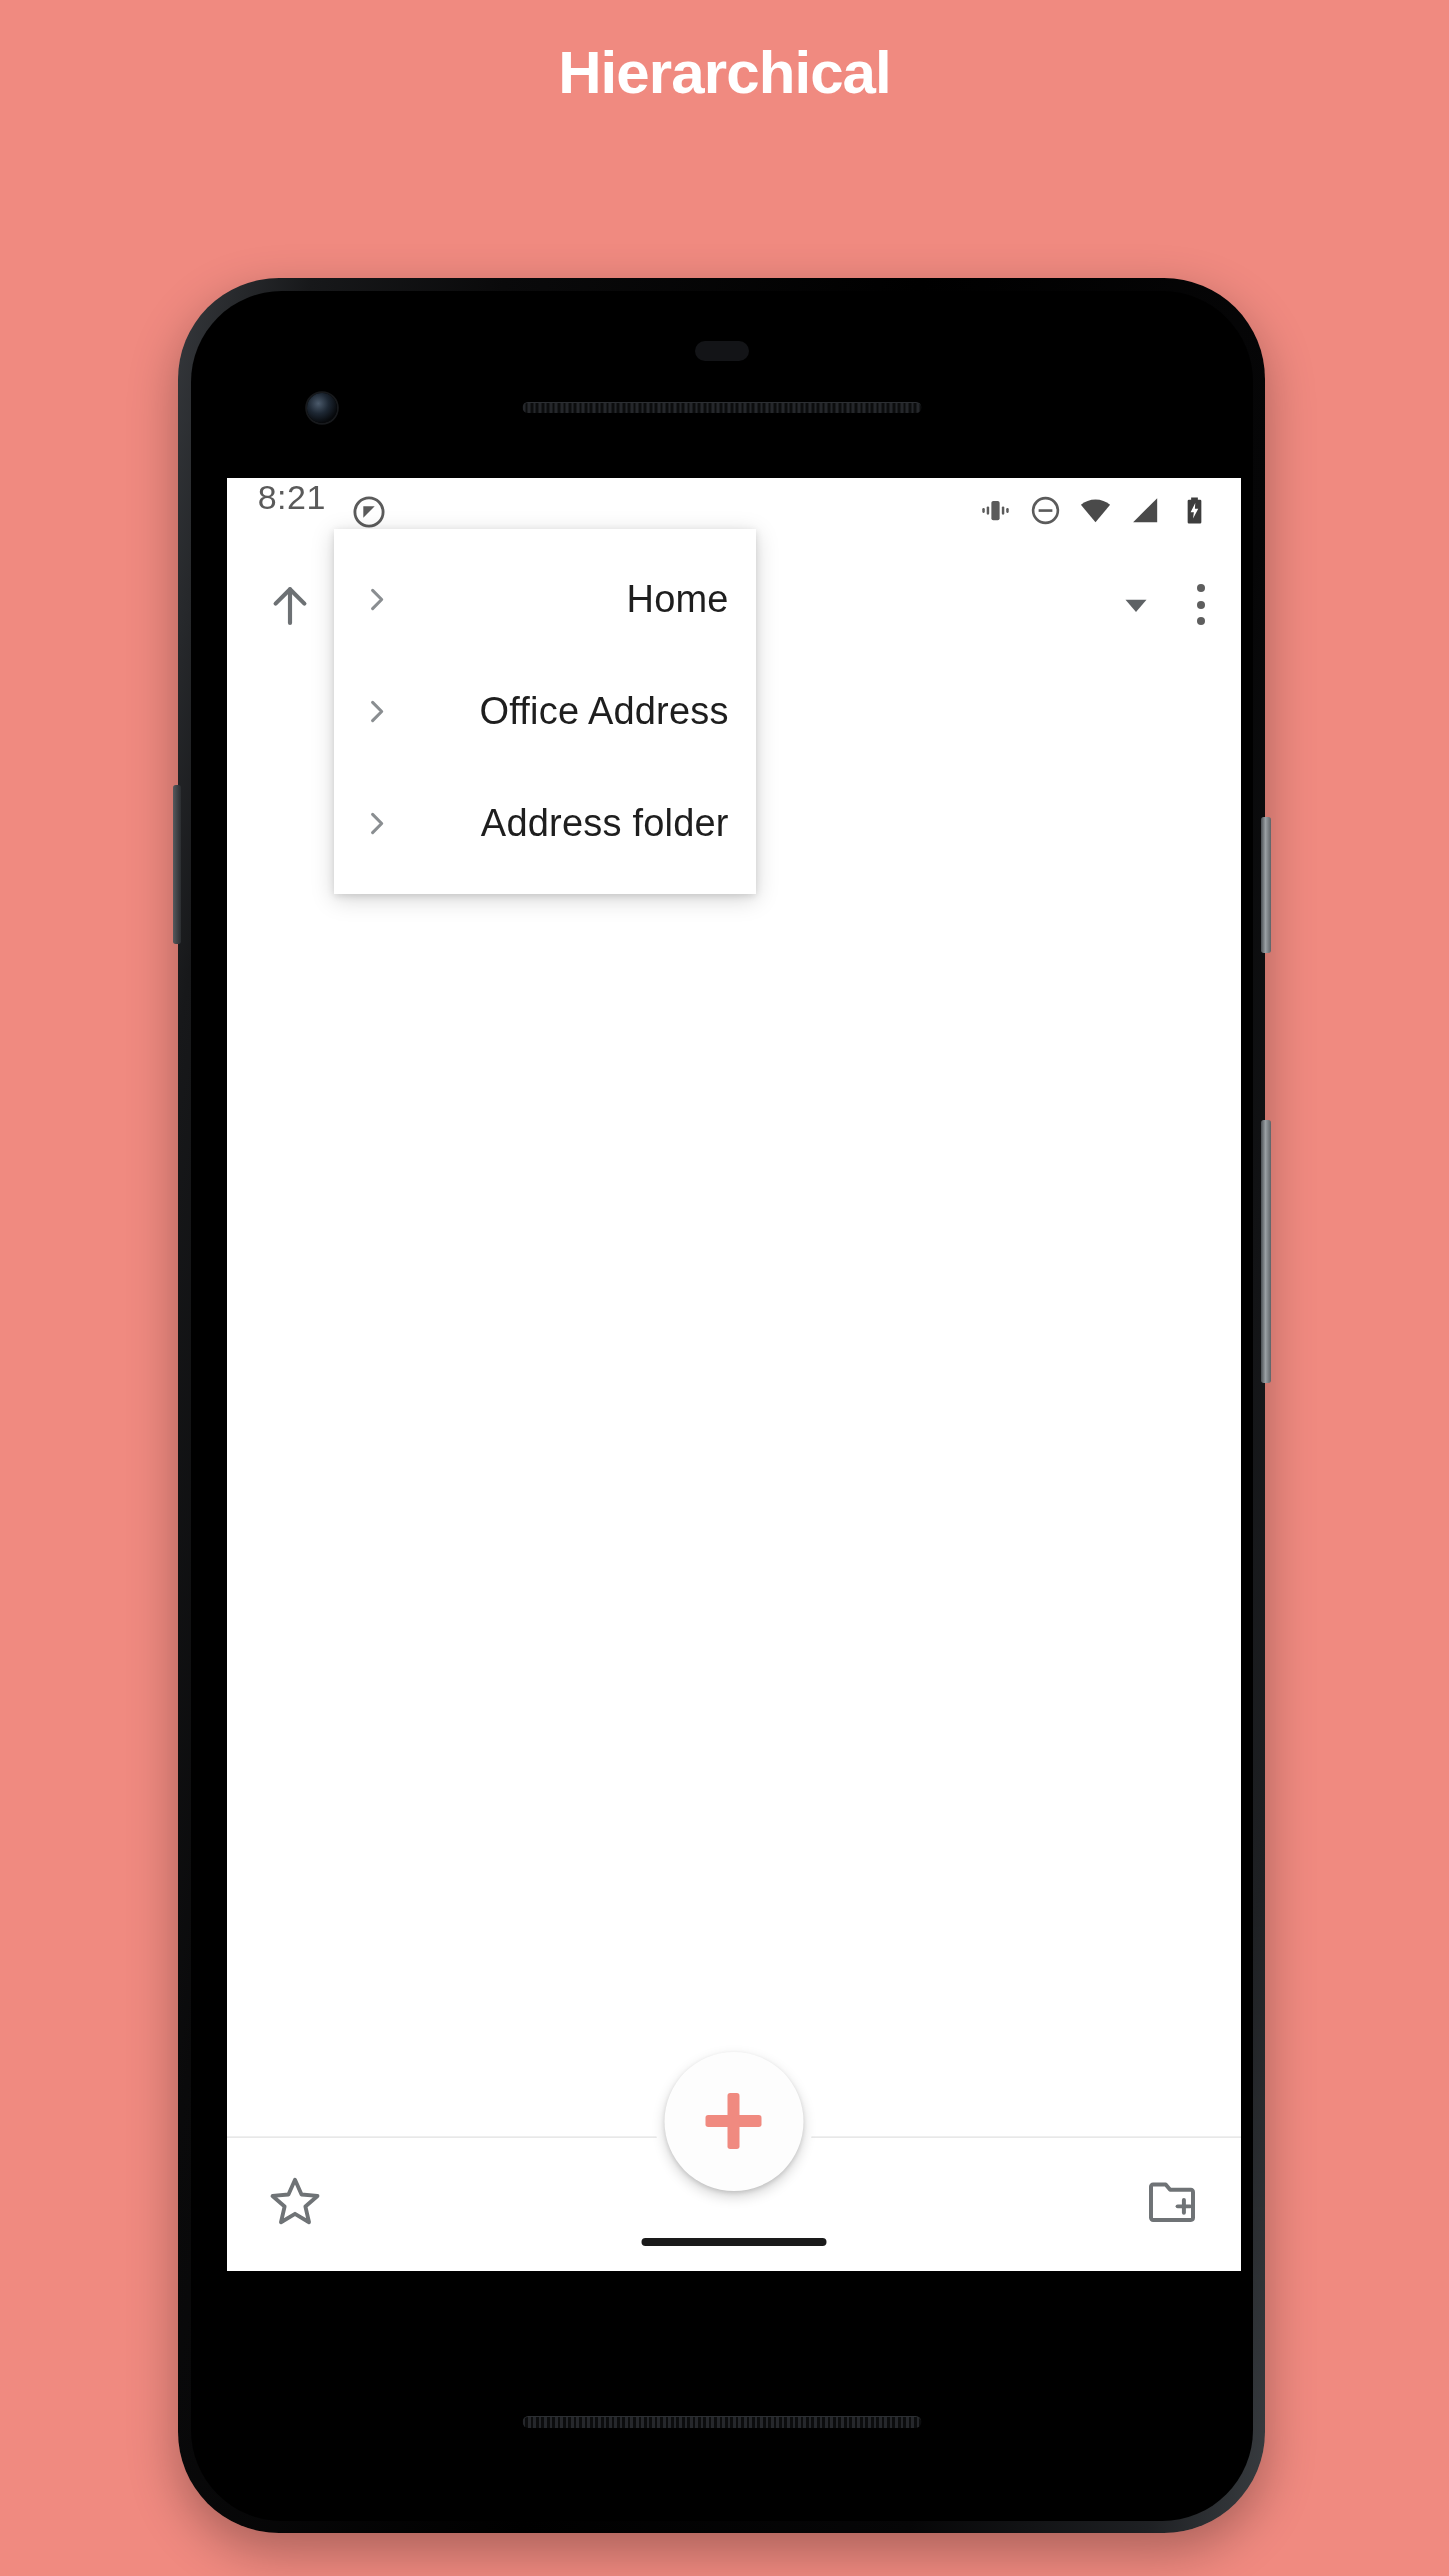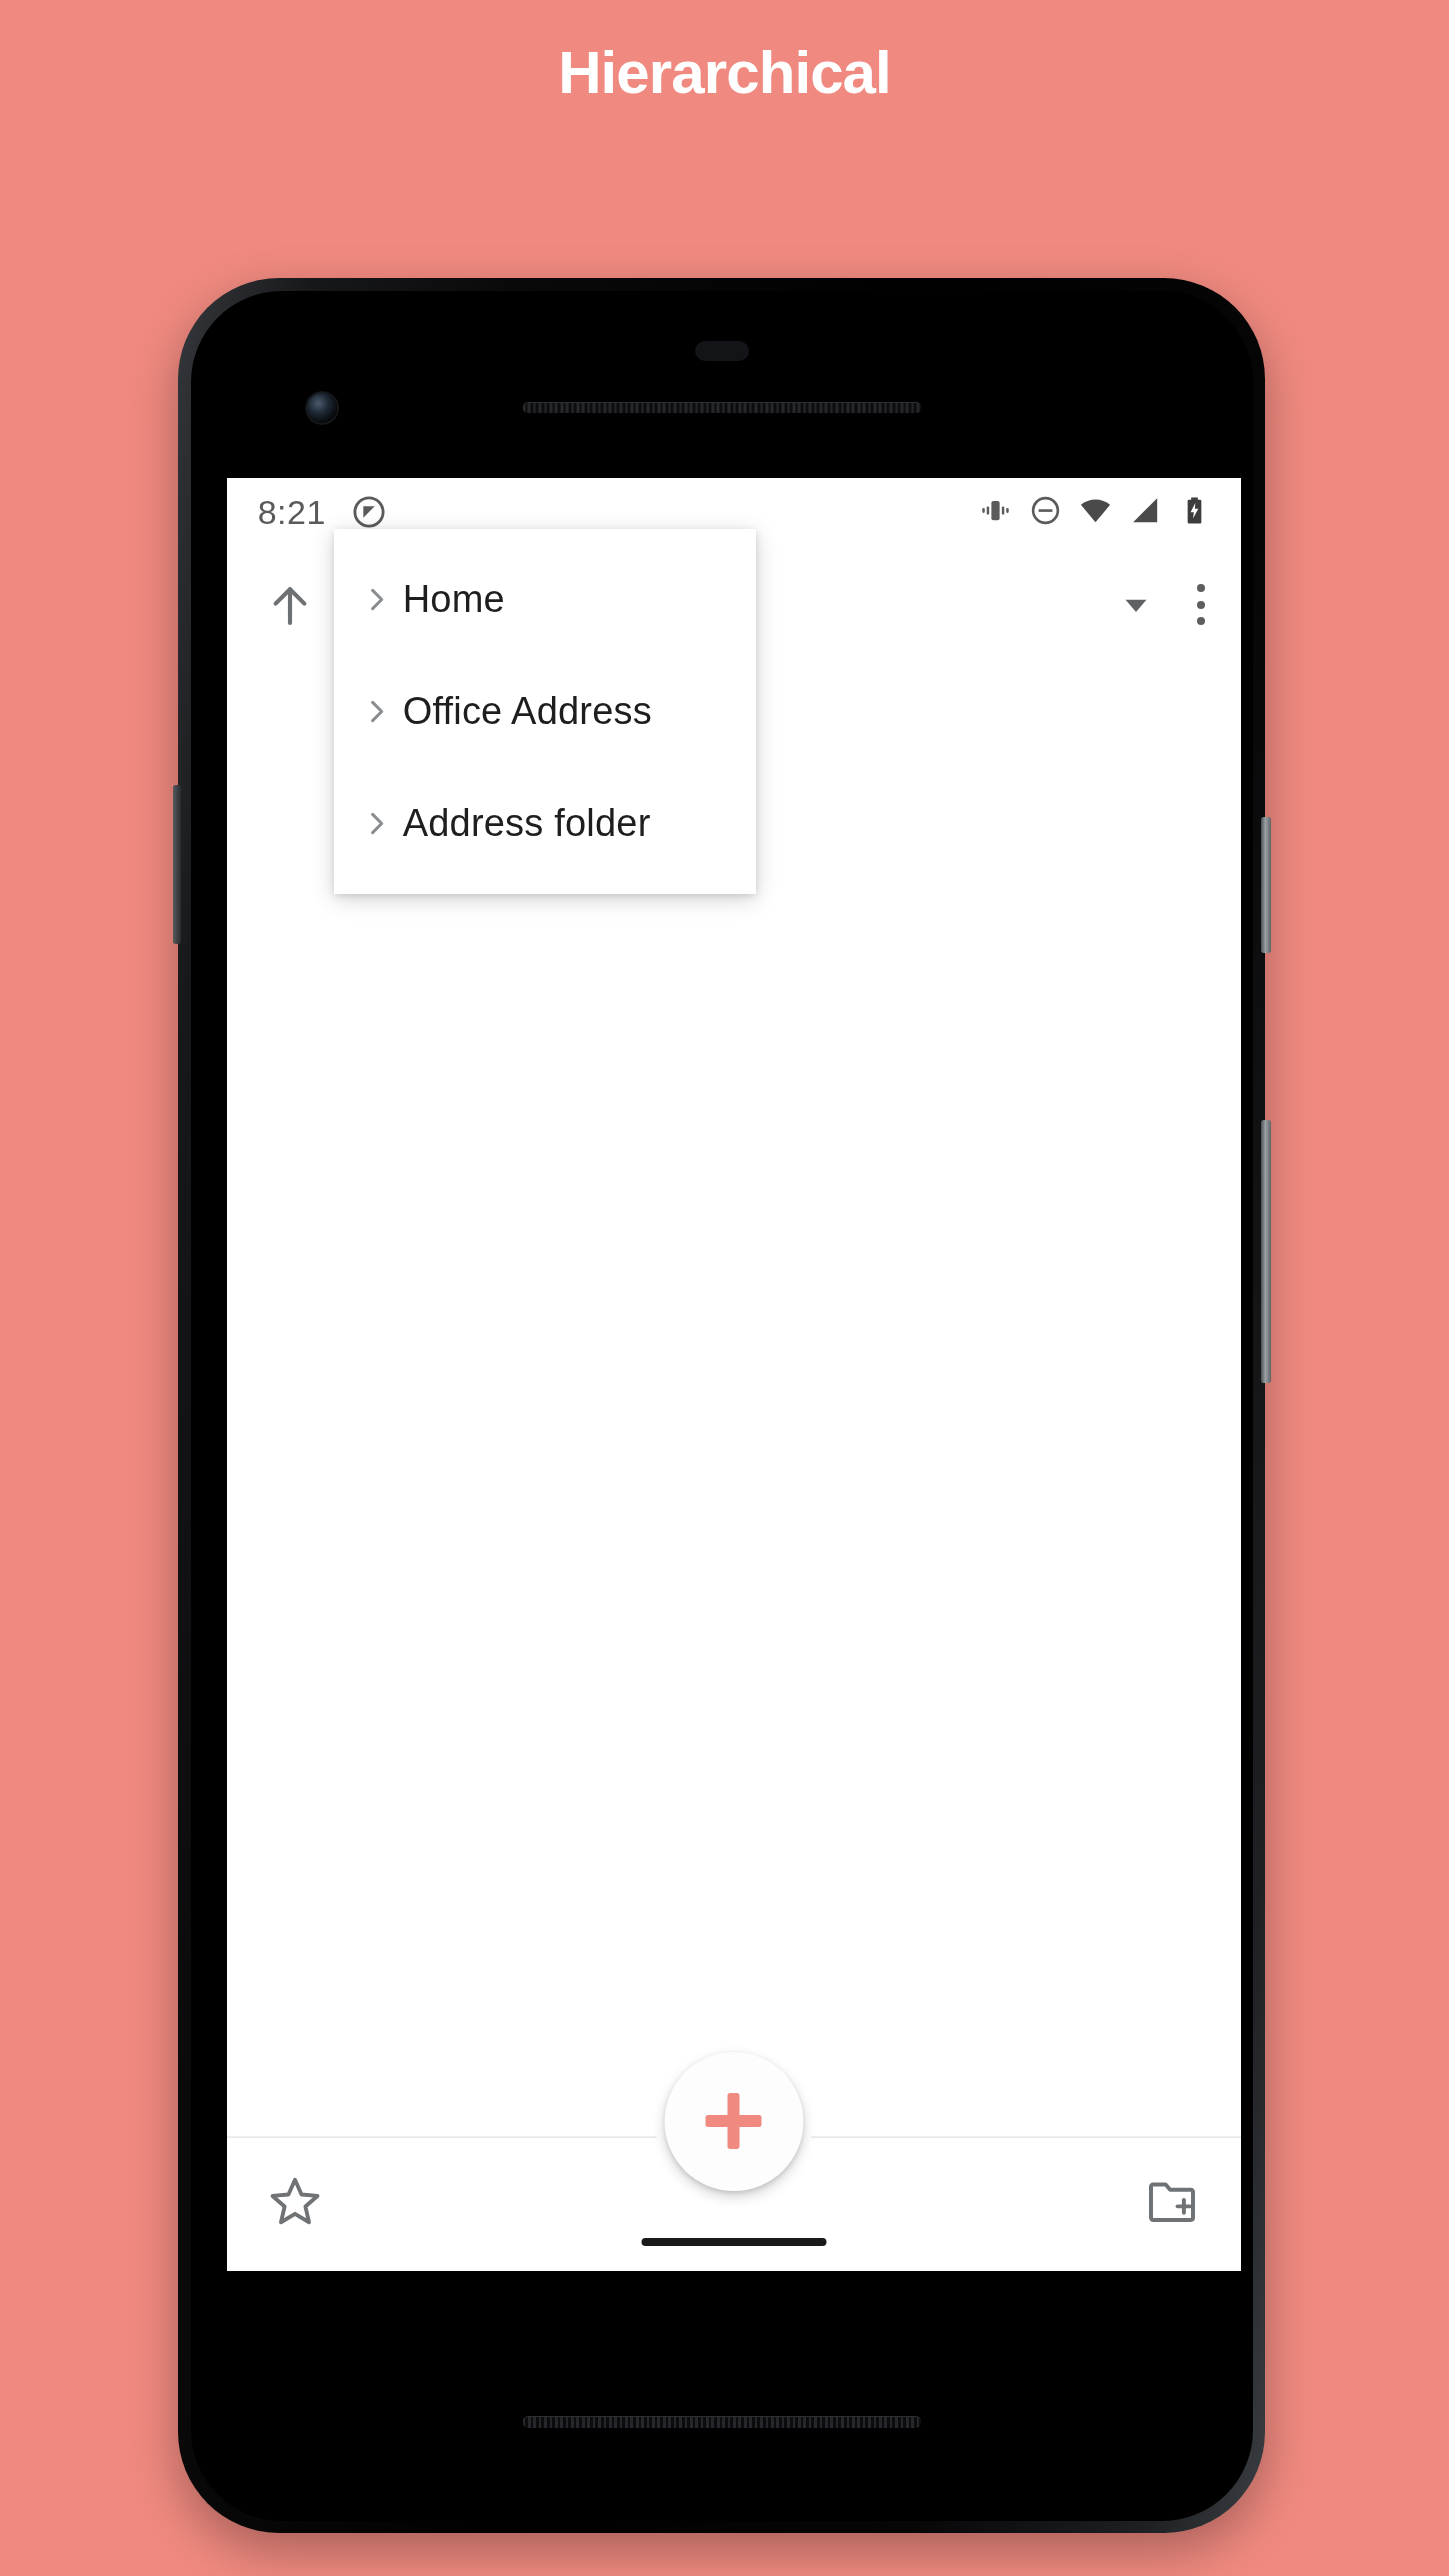--- a/index.html
+++ b/index.html
@@ -80,21 +80,21 @@
     position:absolute;
     left:36px; top:187px;
     width:1014px; height:1793px;
     background:#FFFFFF;
     overflow:hidden;
   }
 
   
   .statusbar{
     position:absolute; top:0; left:0; width:100%; height:69px;
-    display:flex; align-items:center;
+    display:flex; 
     padding:0 31px;
     color:#5b5b5b;
   }
   .status-time{ font-size:34px; letter-spacing:0.5px; color:#5a5a5a; }
   .status-left-icon{ margin-left:25px; display:flex; align-items:center; }
   .status-right{ margin-left:auto; display:flex; align-items:center; gap:17px; }
 
   
   .toolbar{
     position:absolute; top:69px; left:0; width:100%; height:116px;
@@ -114,20 +114,21 @@
     background:#FFFFFF;
     box-shadow:0 5.4px 22px rgba(0,0,0,.17), 0 1.8px 7.2px rgba(0,0,0,.12);
     padding:14.5px 0;
     z-index:5;
   }
   .menu-item{
     display:flex; align-items:center;
     height:112px;
     padding:0 27px;
     cursor:pointer;
+    justify-content:space-between;
   }
   .menu-chev{
     flex:none; width:31px; margin-right:11px;
     display:flex; align-items:center; justify-content:center;
   }
   .menu-label{
     font-size:38px; color:#1e1e1e; white-space:nowrap;
     letter-spacing:0.2px;
   }
 

